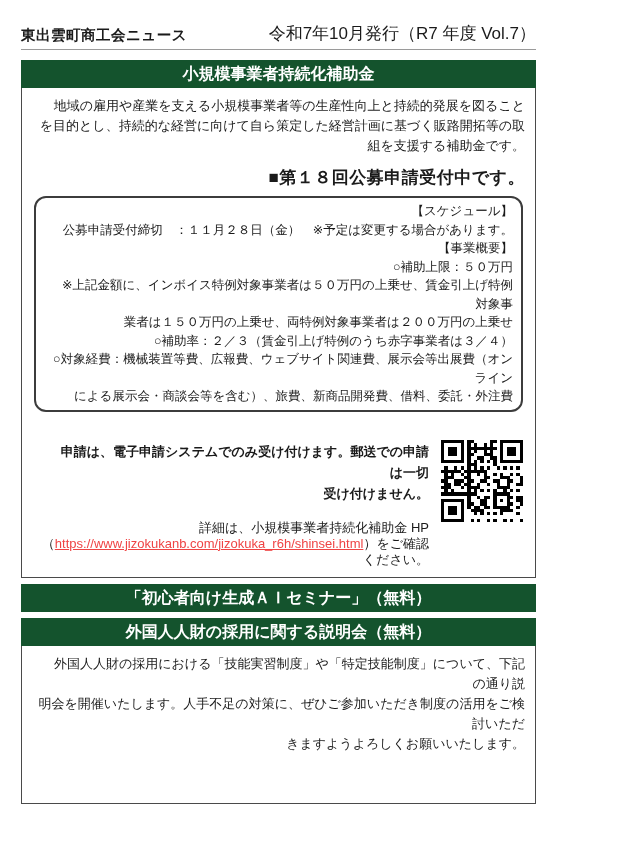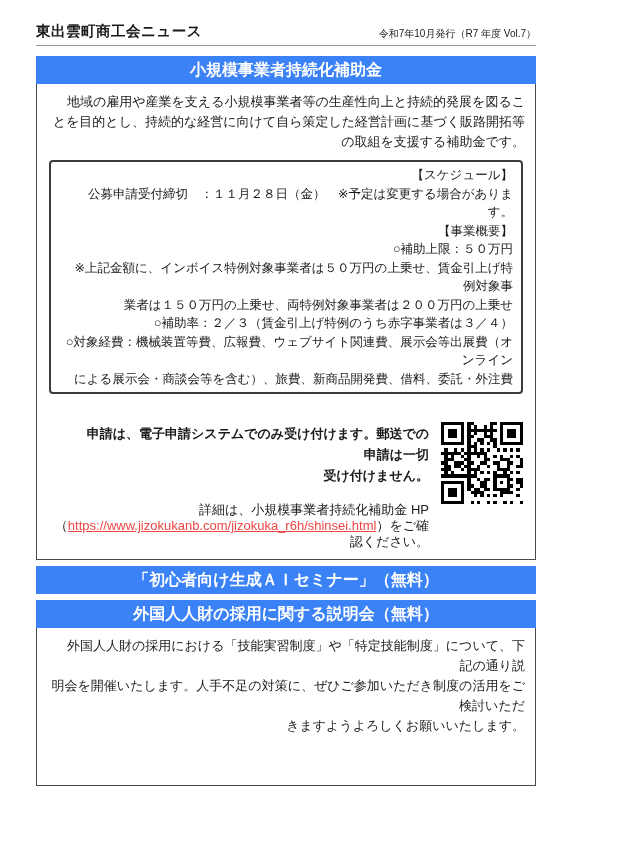--- a/index.html
+++ b/index.html
@@ -1,34 +1,34 @@
 <!DOCTYPE html>
 <html><head>
 <meta charset="utf-8">
 <style>
   * { box-sizing: border-box; }
   html, body { margin: 0; padding: 0; background: #ffffff; }
   .page {
     width: 572px; height: 867px; overflow: hidden;
-    padding: 22px 36px 0 36px;
+    padding: 22px 36px 0 21px;
     background: #ffffff;
     color: #1a1a1a;
     font-family: "Liberation Sans", "DejaVu Sans", sans-serif;
   }
   
   .header {
     display: flex; justify-content: space-between; align-items: flex-end;
     border-bottom: 1px solid #9a9a9a; padding-bottom: 4px;
   }
   .htitle { font-weight: bold; font-size: 14.5px; letter-spacing: 0.5px; }
-  .hissue { font-size: 10px; }
+  .hissue { font-size: 17px; }
 
   
   .bar {
-    background: #3b82f6; color: #ffffff;
+    background: #14532d; color: #ffffff;
     text-align: center; font-weight: bold;
     font-size: 16px; height: 28px; line-height: 28px;
     margin-top: 10px;
   }
   .bar.tight { margin-top: 6px; }
 
   
   .sbox {
     border: 1px solid #4a4a4a; border-top: none;
     padding: 5px 10px 6px 10px;
@@ -37,21 +37,21 @@
   .sbox.s1 { min-height: 374px; }
   .sbox.s2 { min-height: 152px; }
   .sbox.s3 { min-height: 158px; }
 
   .para { margin: 3px 0; white-space: pre-wrap; }
   .h2 {
     font-size: 17px; font-weight: bold;
     margin: 12px 0 4px 0; letter-spacing: 0.5px;
   }
   .rbox {
-    border: 2px solid #3c3c3c; border-radius: 4px;
+    border: 2px solid #3c3c3c; border-radius: 12px;
     padding: 3px 8px; margin: 8px 2px 10px 2px;
   }
   .rbox .para { font-size: 12.5px; line-height: 18.5px; margin: 1px 0; }
 
   .row { display: flex; justify-content: space-between; align-items: flex-start; margin-top: 26px; }
   .col { flex: 1 1 auto; padding-right: 12px; }
   .notice { font-weight: bold; padding-left: 14px; line-height: 21px; }
   .detail { margin-top: 16px; line-height: 16px; }
   .link { color: #ef4444; text-decoration: underline; }
 
@@ -67,20 +67,21 @@
 
   <div class="header">
     <span class="htitle">東出雲町商工会ニュース</span>
     <span class="hissue">令和7年10月発行（R7 年度 Vol.7）</span>
   </div>
 
   <section>
     <div class="bar">小規模事業者持続化補助金</div>
     <div class="sbox s1">
       <p class="para">　地域の雇用や産業を支える小規模事業者等の生産性向上と持続的発展を図ることを目的とし、持続的な経営に向けて自ら策定した経営計画に基づく販路開拓等の取組を支援する補助金です。</p>
+      <div class="h2">■第１８回公募申請受付中です。</div>
       <div class="rbox">
         <p class="para">【スケジュール】
 　公募申請受付締切　：１１月２８日（金）　※予定は変更する場合があります。
 【事業概要】
 ○補助上限：５０万円
 　※上記金額に、インボイス特例対象事業者は５０万円の上乗せ、賃金引上げ特例対象事
 　　業者は１５０万円の上乗せ、両特例対象事業者は２００万円の上乗せ
 ○補助率：２／３（賃金引上げ特例のうち赤字事業者は３／４）
 ○対象経費：機械装置等費、広報費、ウェブサイト関連費、展示会等出展費（オンライン
 　による展示会・商談会等を含む）、旅費、新商品開発費、借料、委託・外注費</p>

